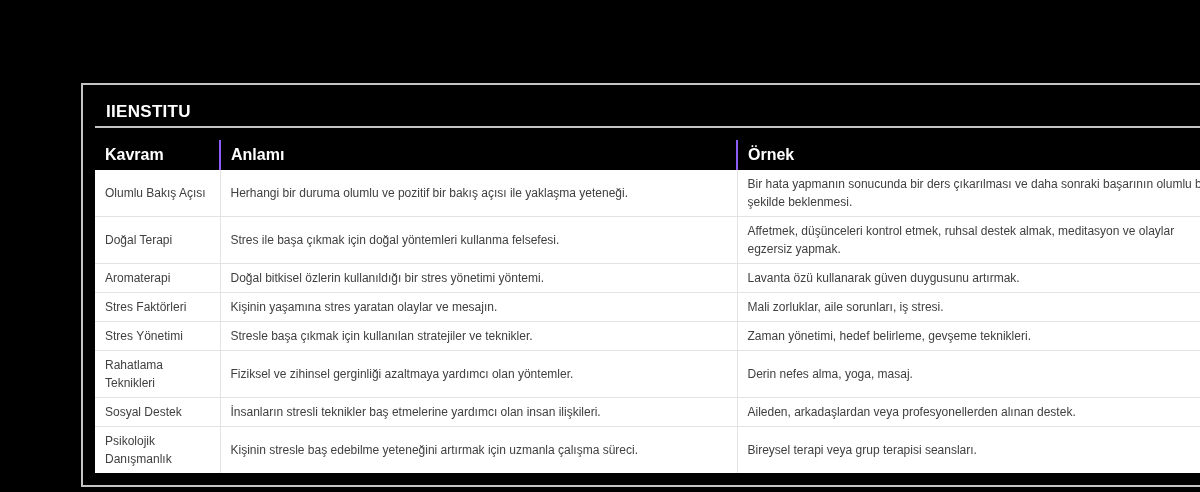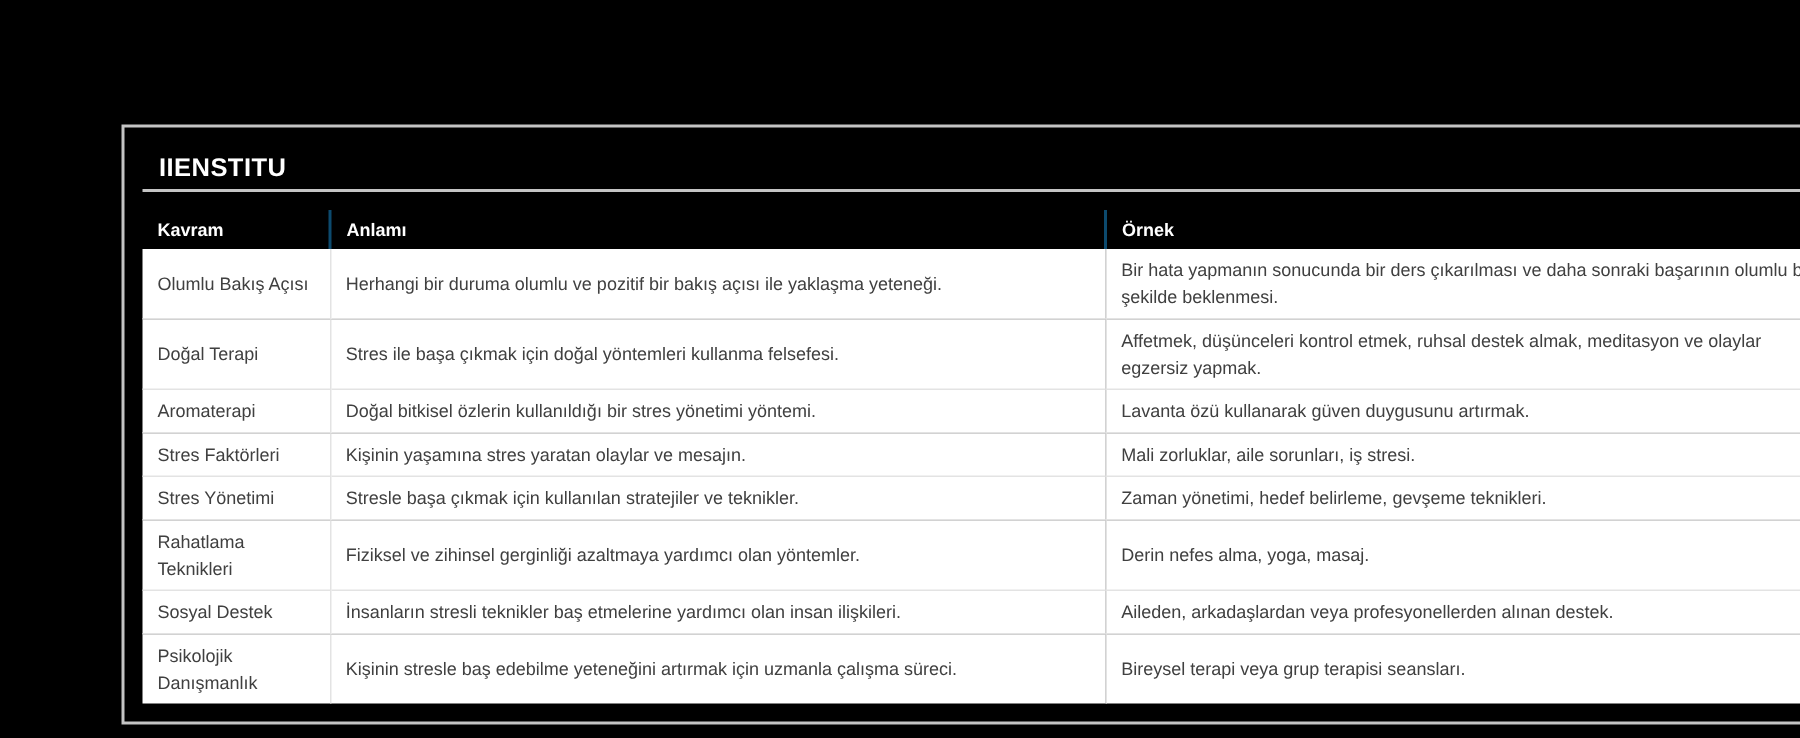--- a/index.html
+++ b/index.html
@@ -32,27 +32,27 @@
   }
   table.data-table {
     width: 100%;
     border-collapse: collapse;
     margin-top: 3px;
     table-layout: fixed;
   }
   .data-table th {
     background: #000000;
     color: #ffffff;
-    font-size: 12px;
+    font-size: 16px;
     font-weight: 700;
     text-align: left;
     vertical-align: middle;
     padding: 6px 10px;
   }
-  .data-table th + th { border-left: 2px solid #0c4a6e; }
+  .data-table th + th { border-left: 2px solid #8b5cf6; }
   .data-table th:nth-child(1), .data-table td:nth-child(1) { width: 125px; }
   .data-table th:nth-child(2), .data-table td:nth-child(2) { width: 517px; }
   .data-table td {
     background: #ffffff;
     color: #404040;
     font-size: 12px;
     line-height: 18px;
     vertical-align: middle;
     padding: 5px 10px;
     word-wrap: break-word;

